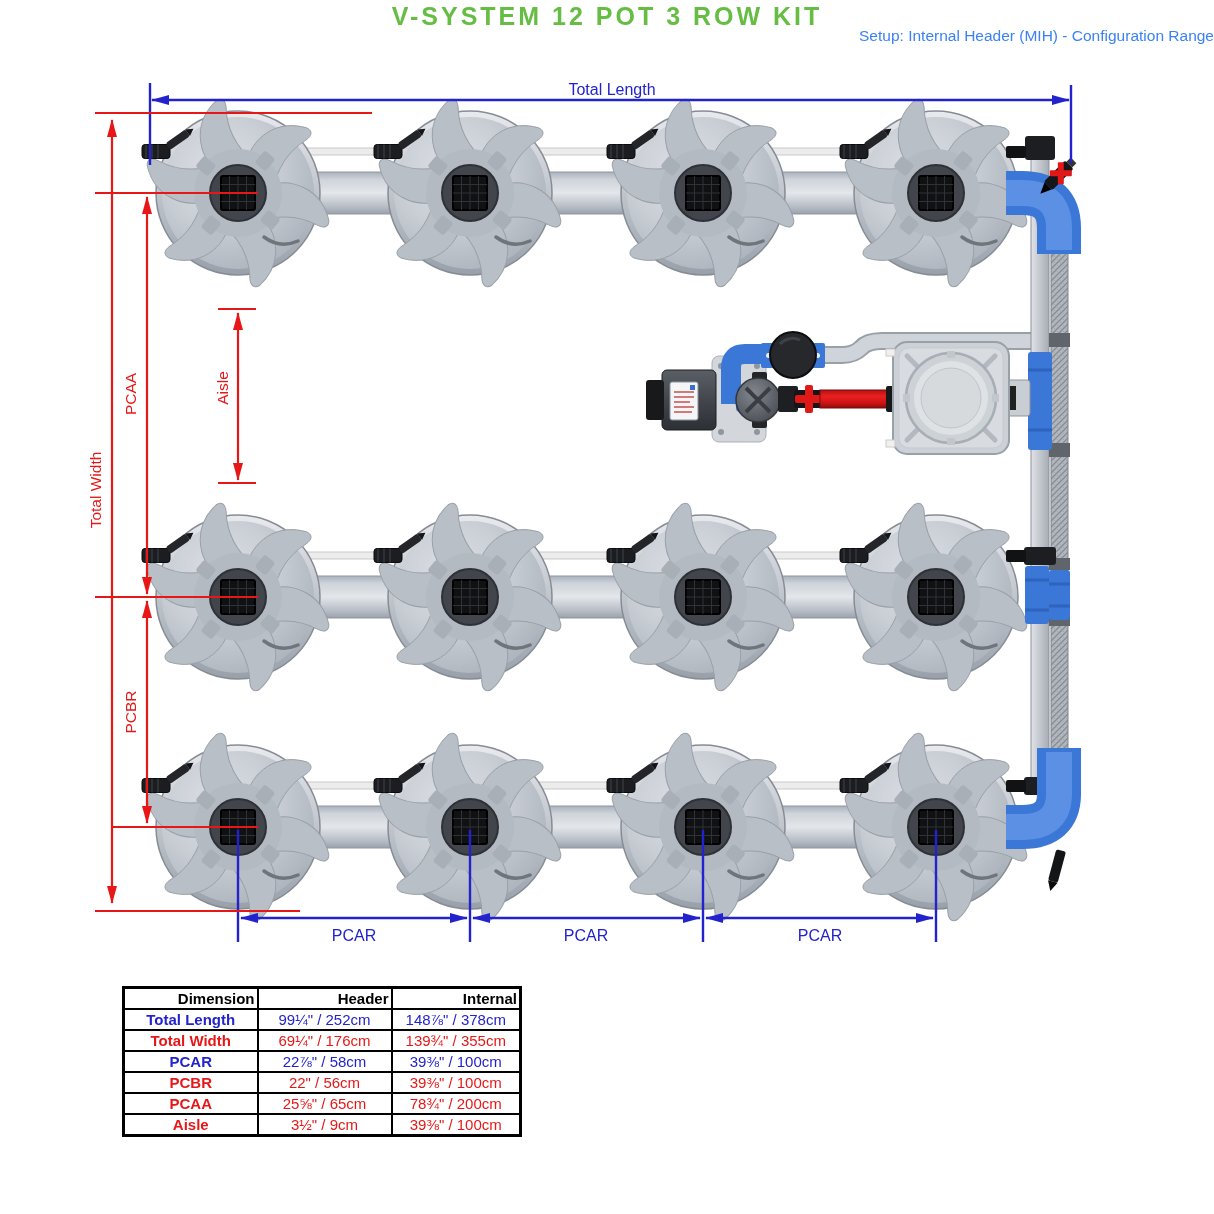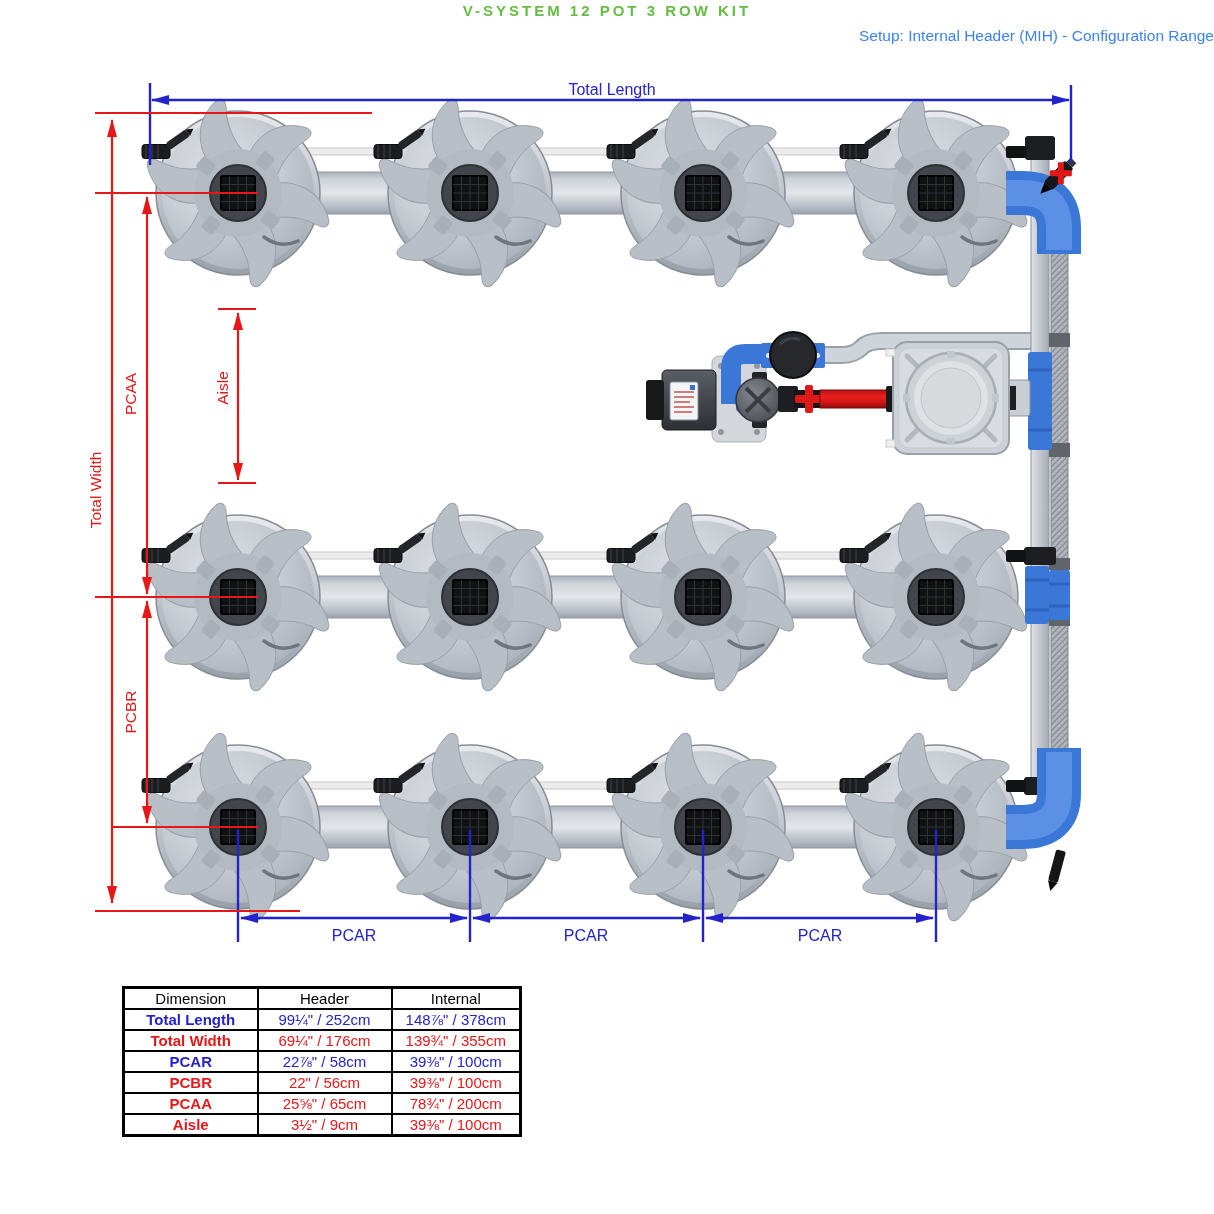--- a/index.html
+++ b/index.html
@@ -3,36 +3,36 @@
 <meta charset="utf-8">
 <style>
   :root{
     --title_green:#66bd43; --accent_blue:#2323cd; --accent_red:#e81717;
     --pipe_blue:#3a77d6; --valve_red:#e01818;
   }
   html,body{margin:0;padding:0;background:#ffffff;}
   #page{position:relative;width:1214px;height:1214px;background:#fff;overflow:hidden;
         font-family:"Liberation Sans", sans-serif;}
   #title{position:absolute;top:2px;left:0;width:100%;text-align:center;
-         font-size:15px;font-weight:bold;letter-spacing:3px;color:var(--title_green);}
+         font-size:25px;font-weight:bold;letter-spacing:3px;color:var(--title_green);}
   #subtitle{position:absolute;top:27px;left:0;width:100%;text-align:right;
          font-size:15.5px;color:#3b82f6;}
   svg{position:absolute;top:0;left:0;}
   
   .db{stroke:var(--accent_blue);stroke-width:2.4;fill:none;}
   .dr{stroke:var(--accent_red);stroke-width:2.2;fill:none;}
   .fb{fill:var(--accent_blue);} .fr{fill:var(--accent_red);}
   .tb{fill:var(--accent_blue);font-size:16px;} .tr{fill:var(--accent_red);font-size:15.5px;}
   text{font-family:"Liberation Sans", sans-serif;}
   
   #spec{position:absolute;left:122px;top:986px;border-collapse:collapse;table-layout:fixed;}
   #spec td,#spec th{border:2px solid #000;height:19px;text-align:center;vertical-align:middle;
         font-size:15px;padding:0 2px;line-height:1;}
   #spec{border:3px solid #000;}
-  #spec th{font-weight:normal;color:#000;}
+  #spec th{font-weight:bold;color:#000;text-align:right;}
   #spec td.dim{font-weight:bold;}
   #spec tr.acc-blue td{color:var(--accent_blue);}
   #spec tr.acc-red td{color:var(--accent_red);}
 </style>
 </head>
 <body>
 
 <div id="page">
 
   <div id="title">V-SYSTEM 12 POT 3 ROW KIT</div>

